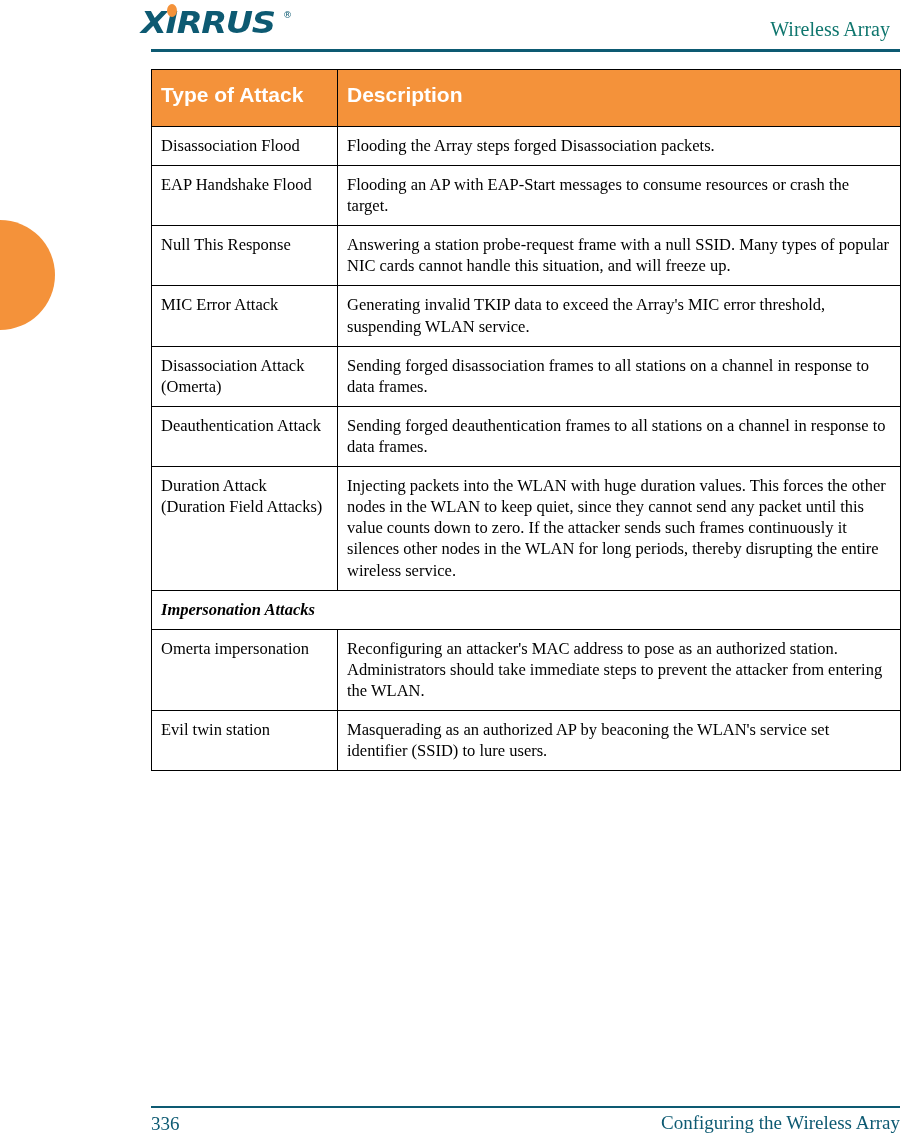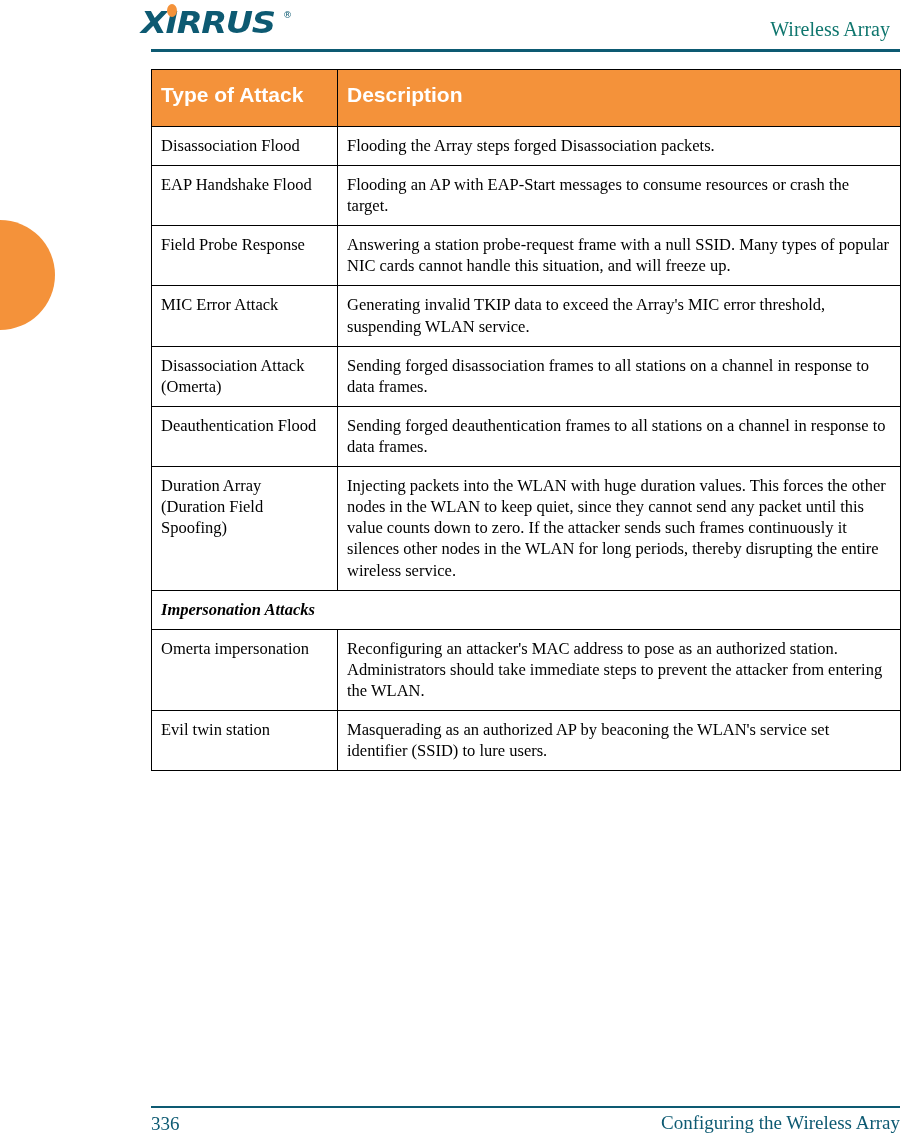--- a/index.html
+++ b/index.html
@@ -190,37 +190,37 @@
   <tbody id="attack-table-body">
       <tr>
         <td>Disassociation Flood</td>
         <td>Flooding the Array steps forged Disassociation packets.</td>
       </tr>
       <tr>
         <td>EAP Handshake Flood</td>
         <td>Flooding an AP with EAP-Start messages to consume resources or crash the target.</td>
       </tr>
       <tr>
-        <td>Field Probe Response</td>
+        <td>Null This Response</td>
         <td>Answering a station probe-request frame with a null SSID. Many types of popular NIC cards cannot handle this situation, and will freeze up.</td>
       </tr>
       <tr>
         <td>MIC Error Attack</td>
         <td>Generating invalid TKIP data to exceed the Array's MIC error threshold, suspending WLAN service.</td>
       </tr>
       <tr>
         <td>Disassociation Attack (Omerta)</td>
         <td>Sending forged disassociation frames to all stations on a channel in response to data frames.</td>
       </tr>
       <tr>
-        <td>Deauthentication Flood</td>
+        <td>Deauthentication Attack</td>
         <td>Sending forged deauthentication frames to all stations on a channel in response to data frames.</td>
       </tr>
       <tr>
-        <td>Duration Array (Duration Field Spoofing)</td>
+        <td>Duration Attack (Duration Field Attacks)</td>
         <td>Injecting packets into the WLAN with huge duration values. This forces the other nodes in the WLAN to keep quiet, since they cannot send any packet until this value counts down to zero. If the attacker sends such frames continuously it silences other nodes in the WLAN for long periods, thereby disrupting the entire wireless service.</td>
       </tr>
       <tr>
         <td class="section-row" colspan="2">Impersonation Attacks</td>
       </tr>
       <tr>
         <td>Omerta impersonation</td>
         <td>Reconfiguring an attacker's MAC address to pose as an authorized station. Administrators should take immediate steps to prevent the attacker from entering the WLAN.</td>
       </tr>
       <tr>

